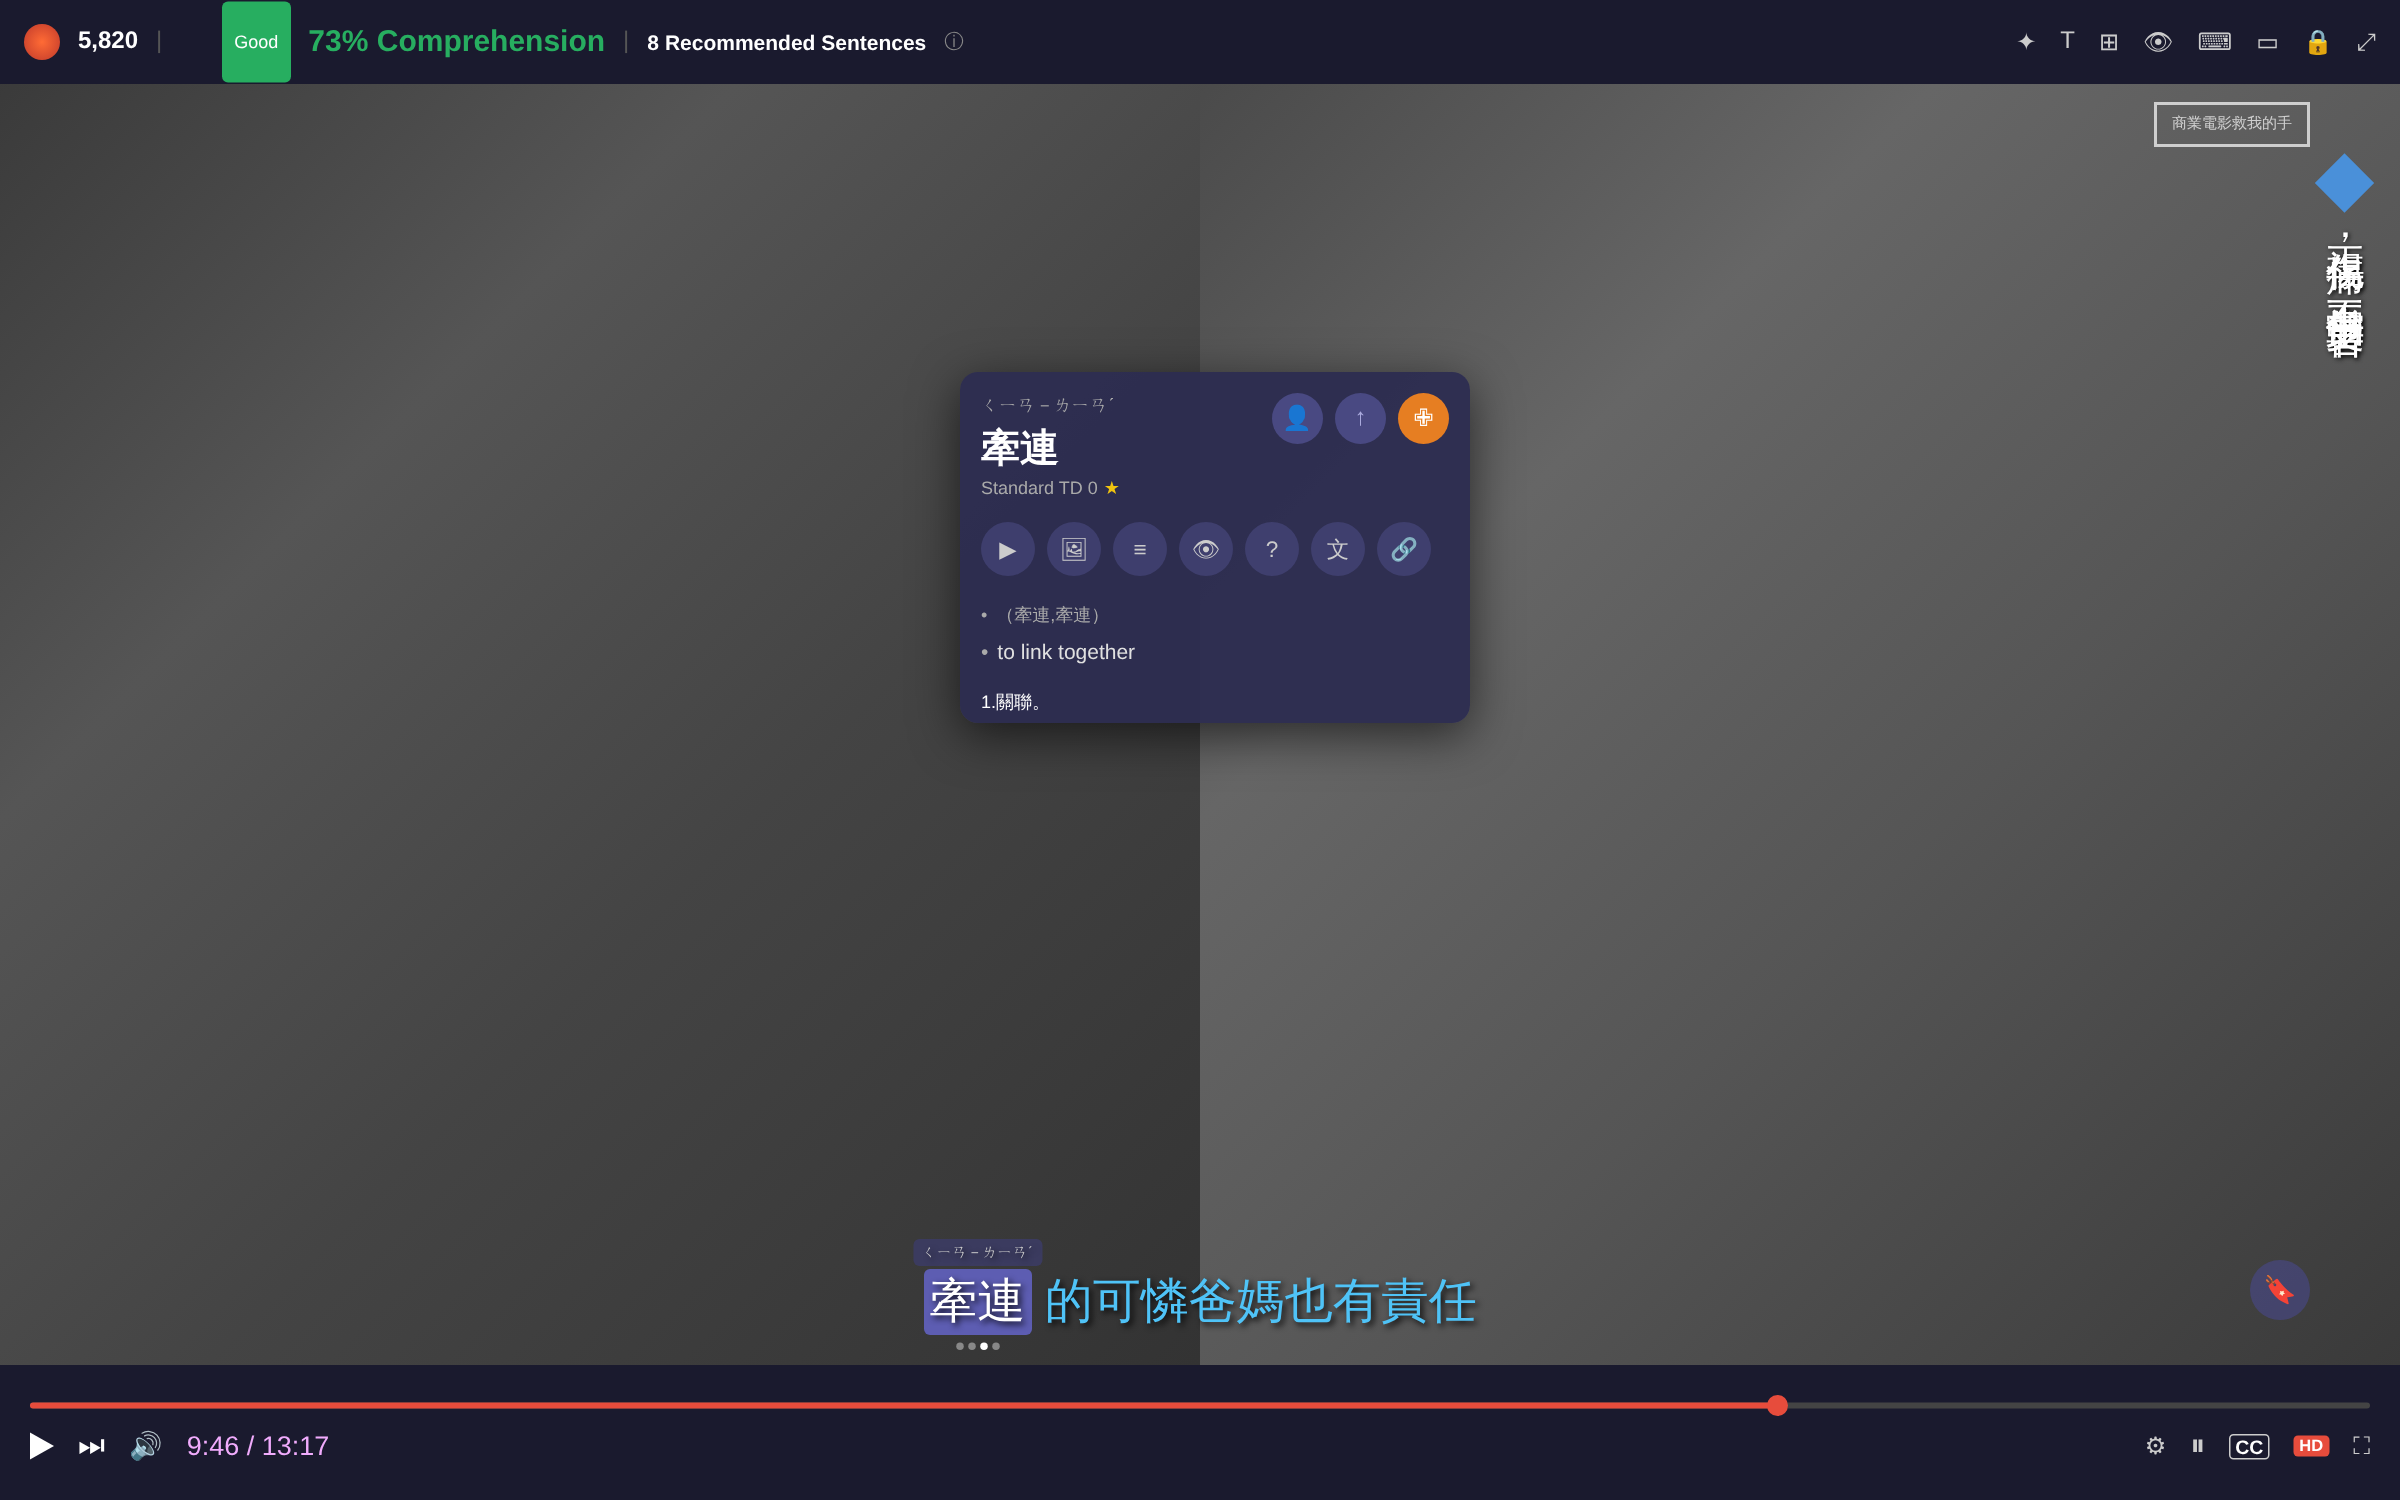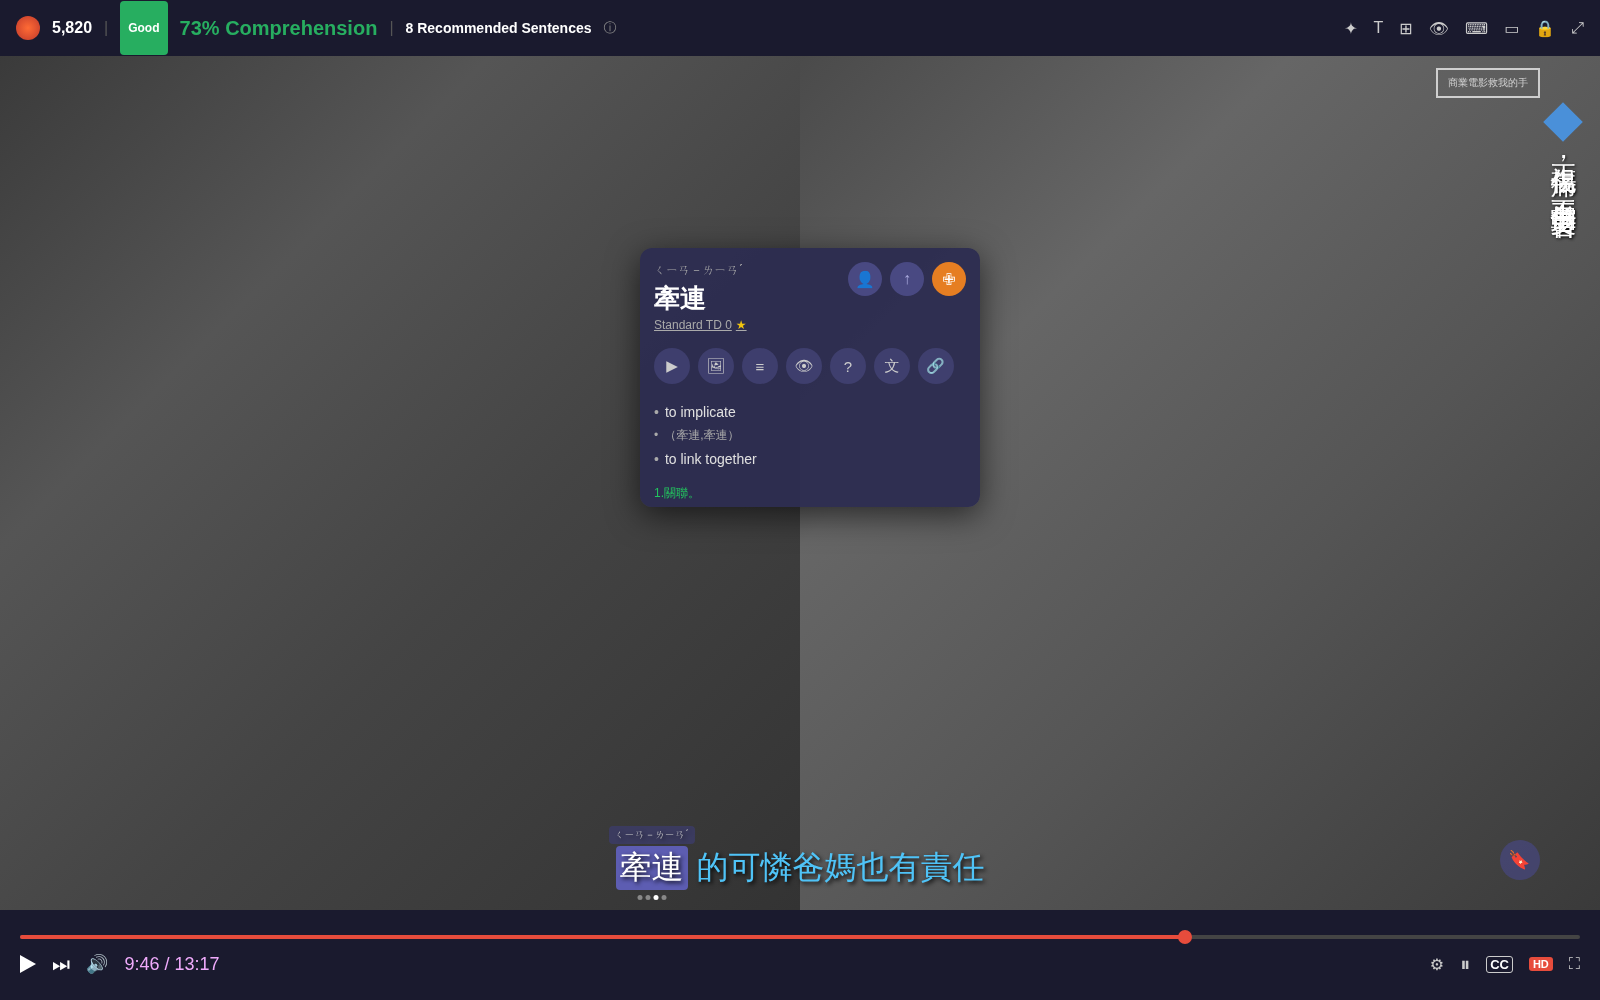--- a/index.html
+++ b/index.html
@@ -36,23 +36,24 @@
       font-weight: 600;
     }
     .divider-bar {
       color: #555;
       font-size: 16px;
     }
     .good-badge {
       background: #27ae60;
       color: #fff;
       font-size: 12px;
-      font-weight: 700;
+      font-weight: 400;
       padding: 20px 8px;
       border-radius: 4px;
+      margin-left: 28px;
     }
     .comprehension-text {
       color: #fff;
       font-size: 20px;
     }
     .comprehension-text span {
       color: #27ae60;
       font-weight: 700;
     }
     .recommended-text {
@@ -200,21 +201,20 @@
       font-size: 26px;
       font-weight: 700;
       color: #fff;
     }
     .popup-standard {
       font-size: 12px;
       color: #aaa;
       margin-top: 2px;
       display: flex;
       gap: 4px;
-      text-decoration: underline;
     }
     .star-icon { color: #f1c40f; font-size: 12px; }
     .popup-actions {
       display: flex;
       gap: 8px;
       align-items: center;
     }
     .popup-action-btn {
       width: 34px; height: 34px;
       border-radius: 50%;
@@ -267,21 +267,21 @@
       display: flex;
       align-items: flex-start;
       gap: 6px;
     }
     .popup-def-item::before {
       content: '•';
       color: #aaa;
       flex-shrink: 0;
     }
     .popup-extra {
-      color: #22c55e;
+      color: #ffffff;
       font-size: 12px;
       padding: 4px 14px;
       line-height: 1.6;
     }
 
     .popup-footer {
       display: flex;
       justify-content: flex-end;
       gap: 10px;
       padding: 10px 14px 14px;
@@ -503,21 +503,20 @@
         <button class="popup-icon-btn">▶</button>
         <button class="popup-icon-btn">🖼</button>
         <button class="popup-icon-btn">≡</button>
         <button class="popup-icon-btn">👁</button>
         <button class="popup-icon-btn">?</button>
         <button class="popup-icon-btn">文</button>
         <button class="popup-icon-btn">🔗</button>
       </div>
 
       <div class="popup-definitions">
-        <div class="popup-def-item">to implicate</div>
         <div class="popup-def-item" style="color:#aaa;font-size:12px;">
           <span>（牽連,牽連）</span>
         </div>
         <div class="popup-def-item">to link together</div>
       </div>
 
       <div class="popup-extra">1.關聯。</div>
 
     </div>
 

